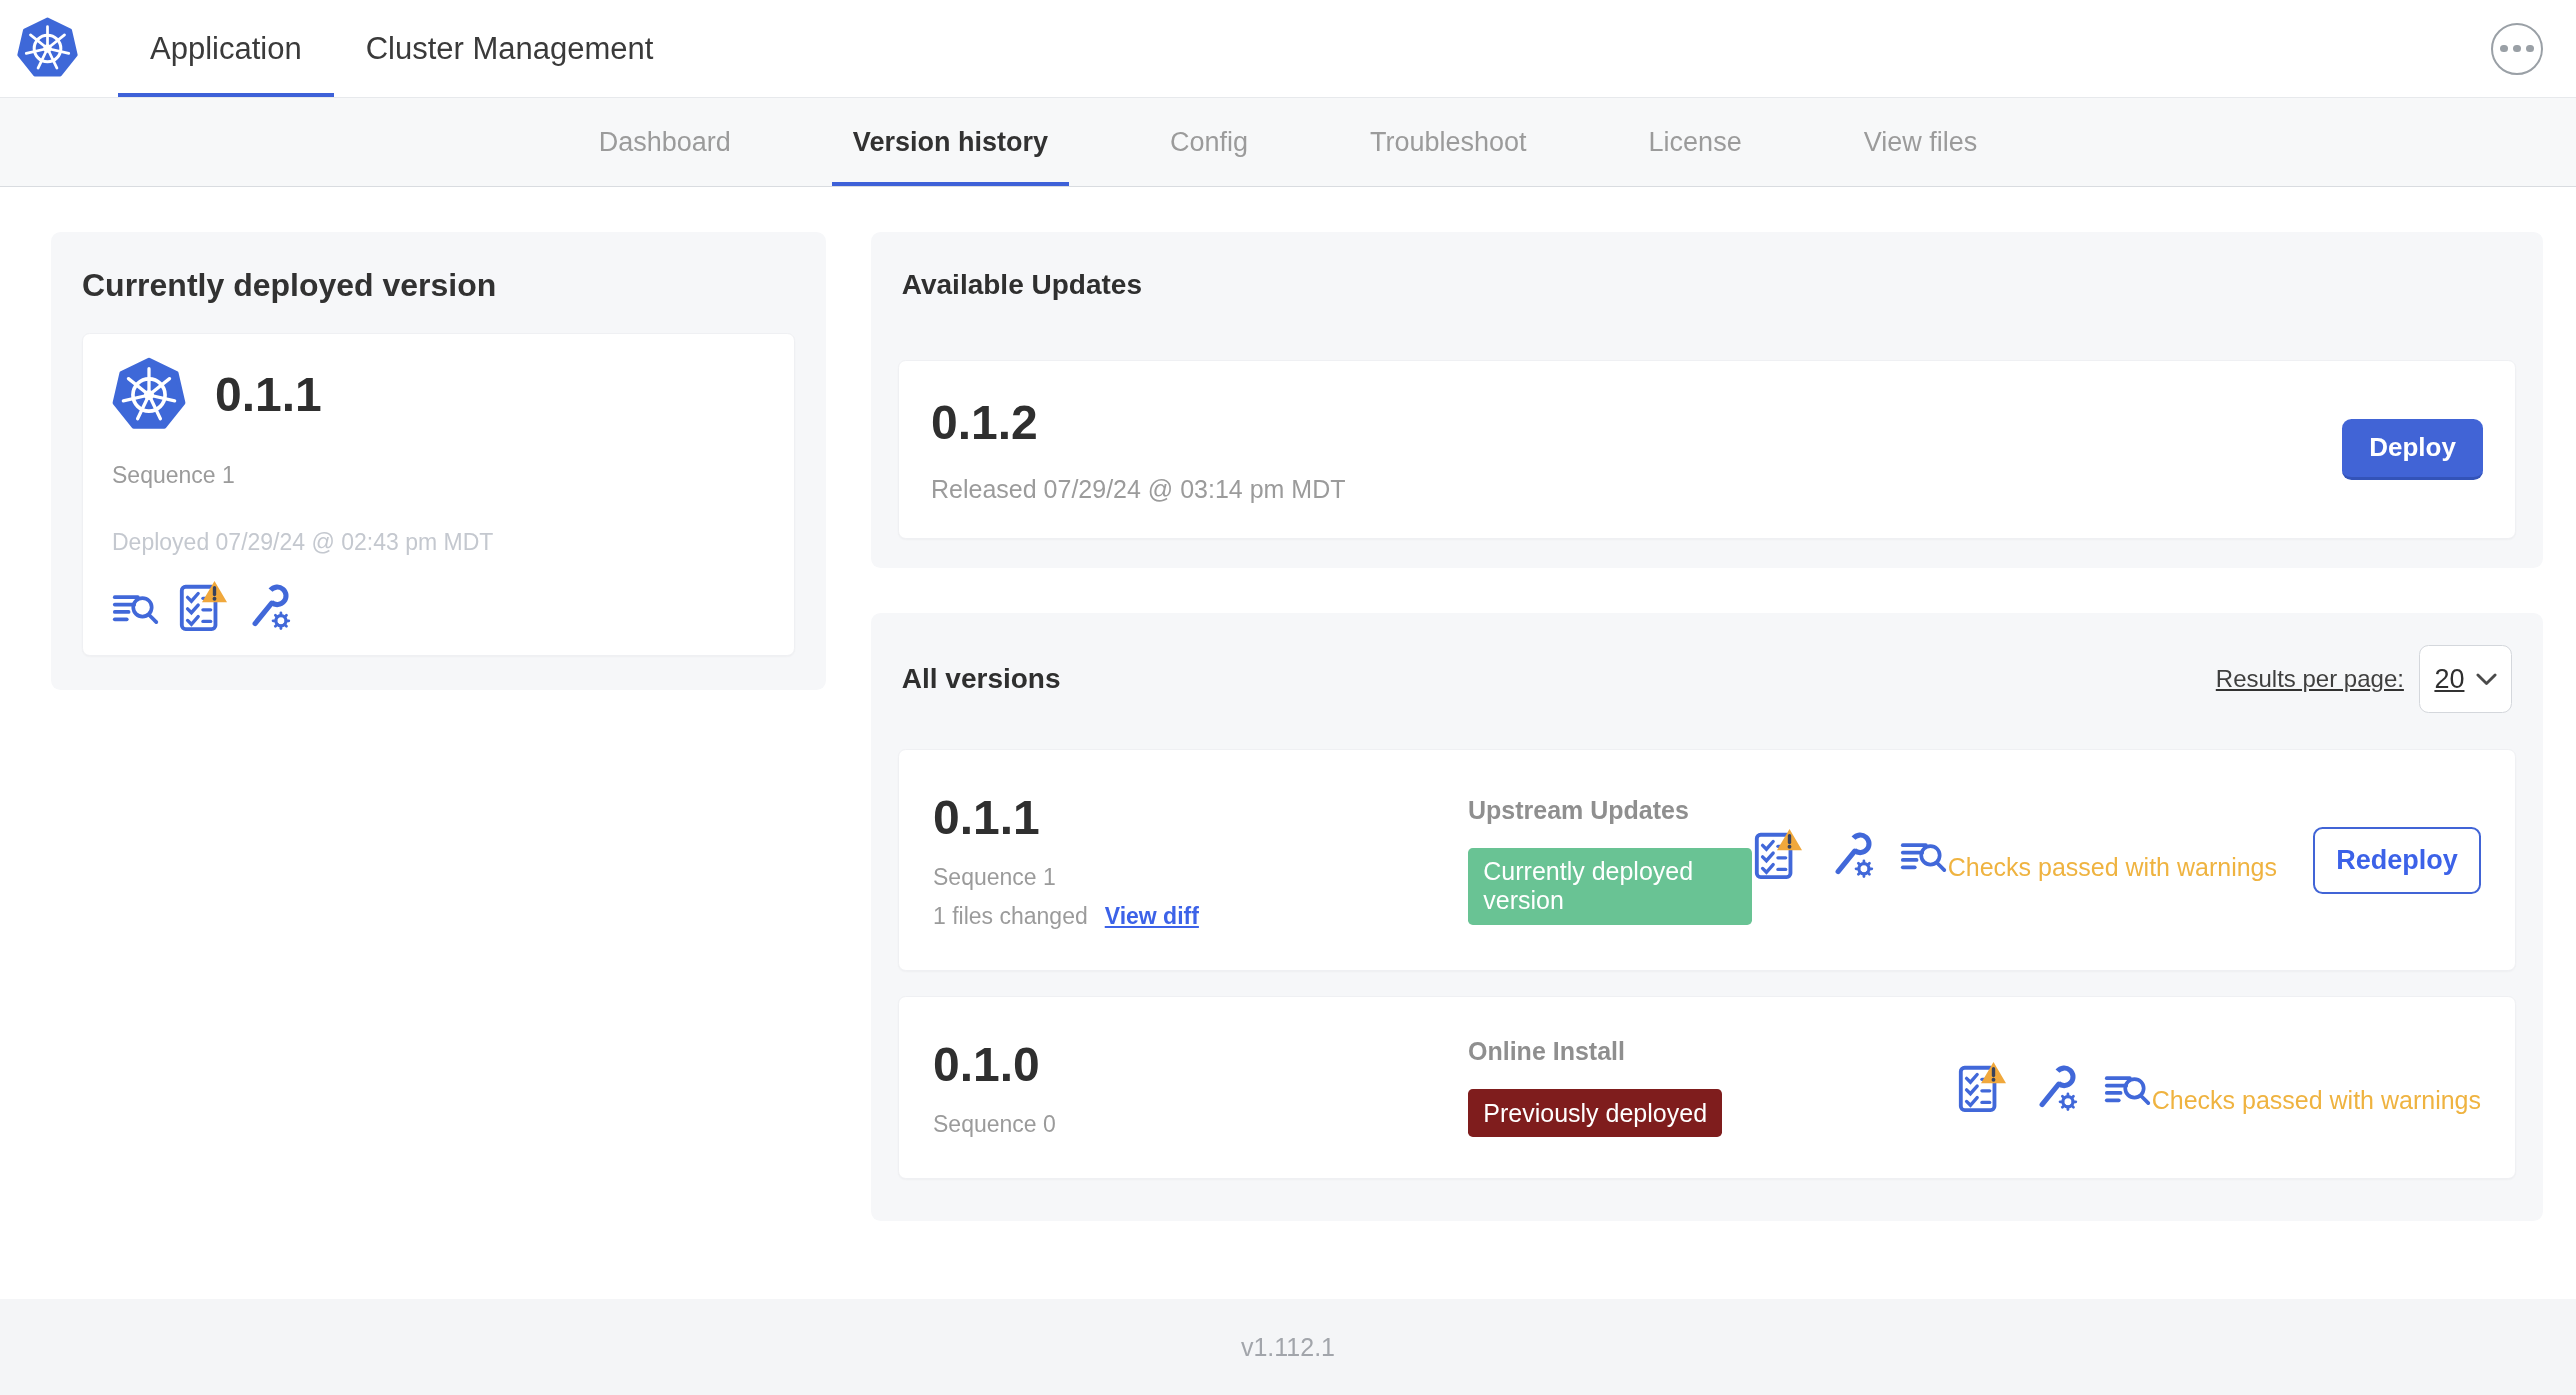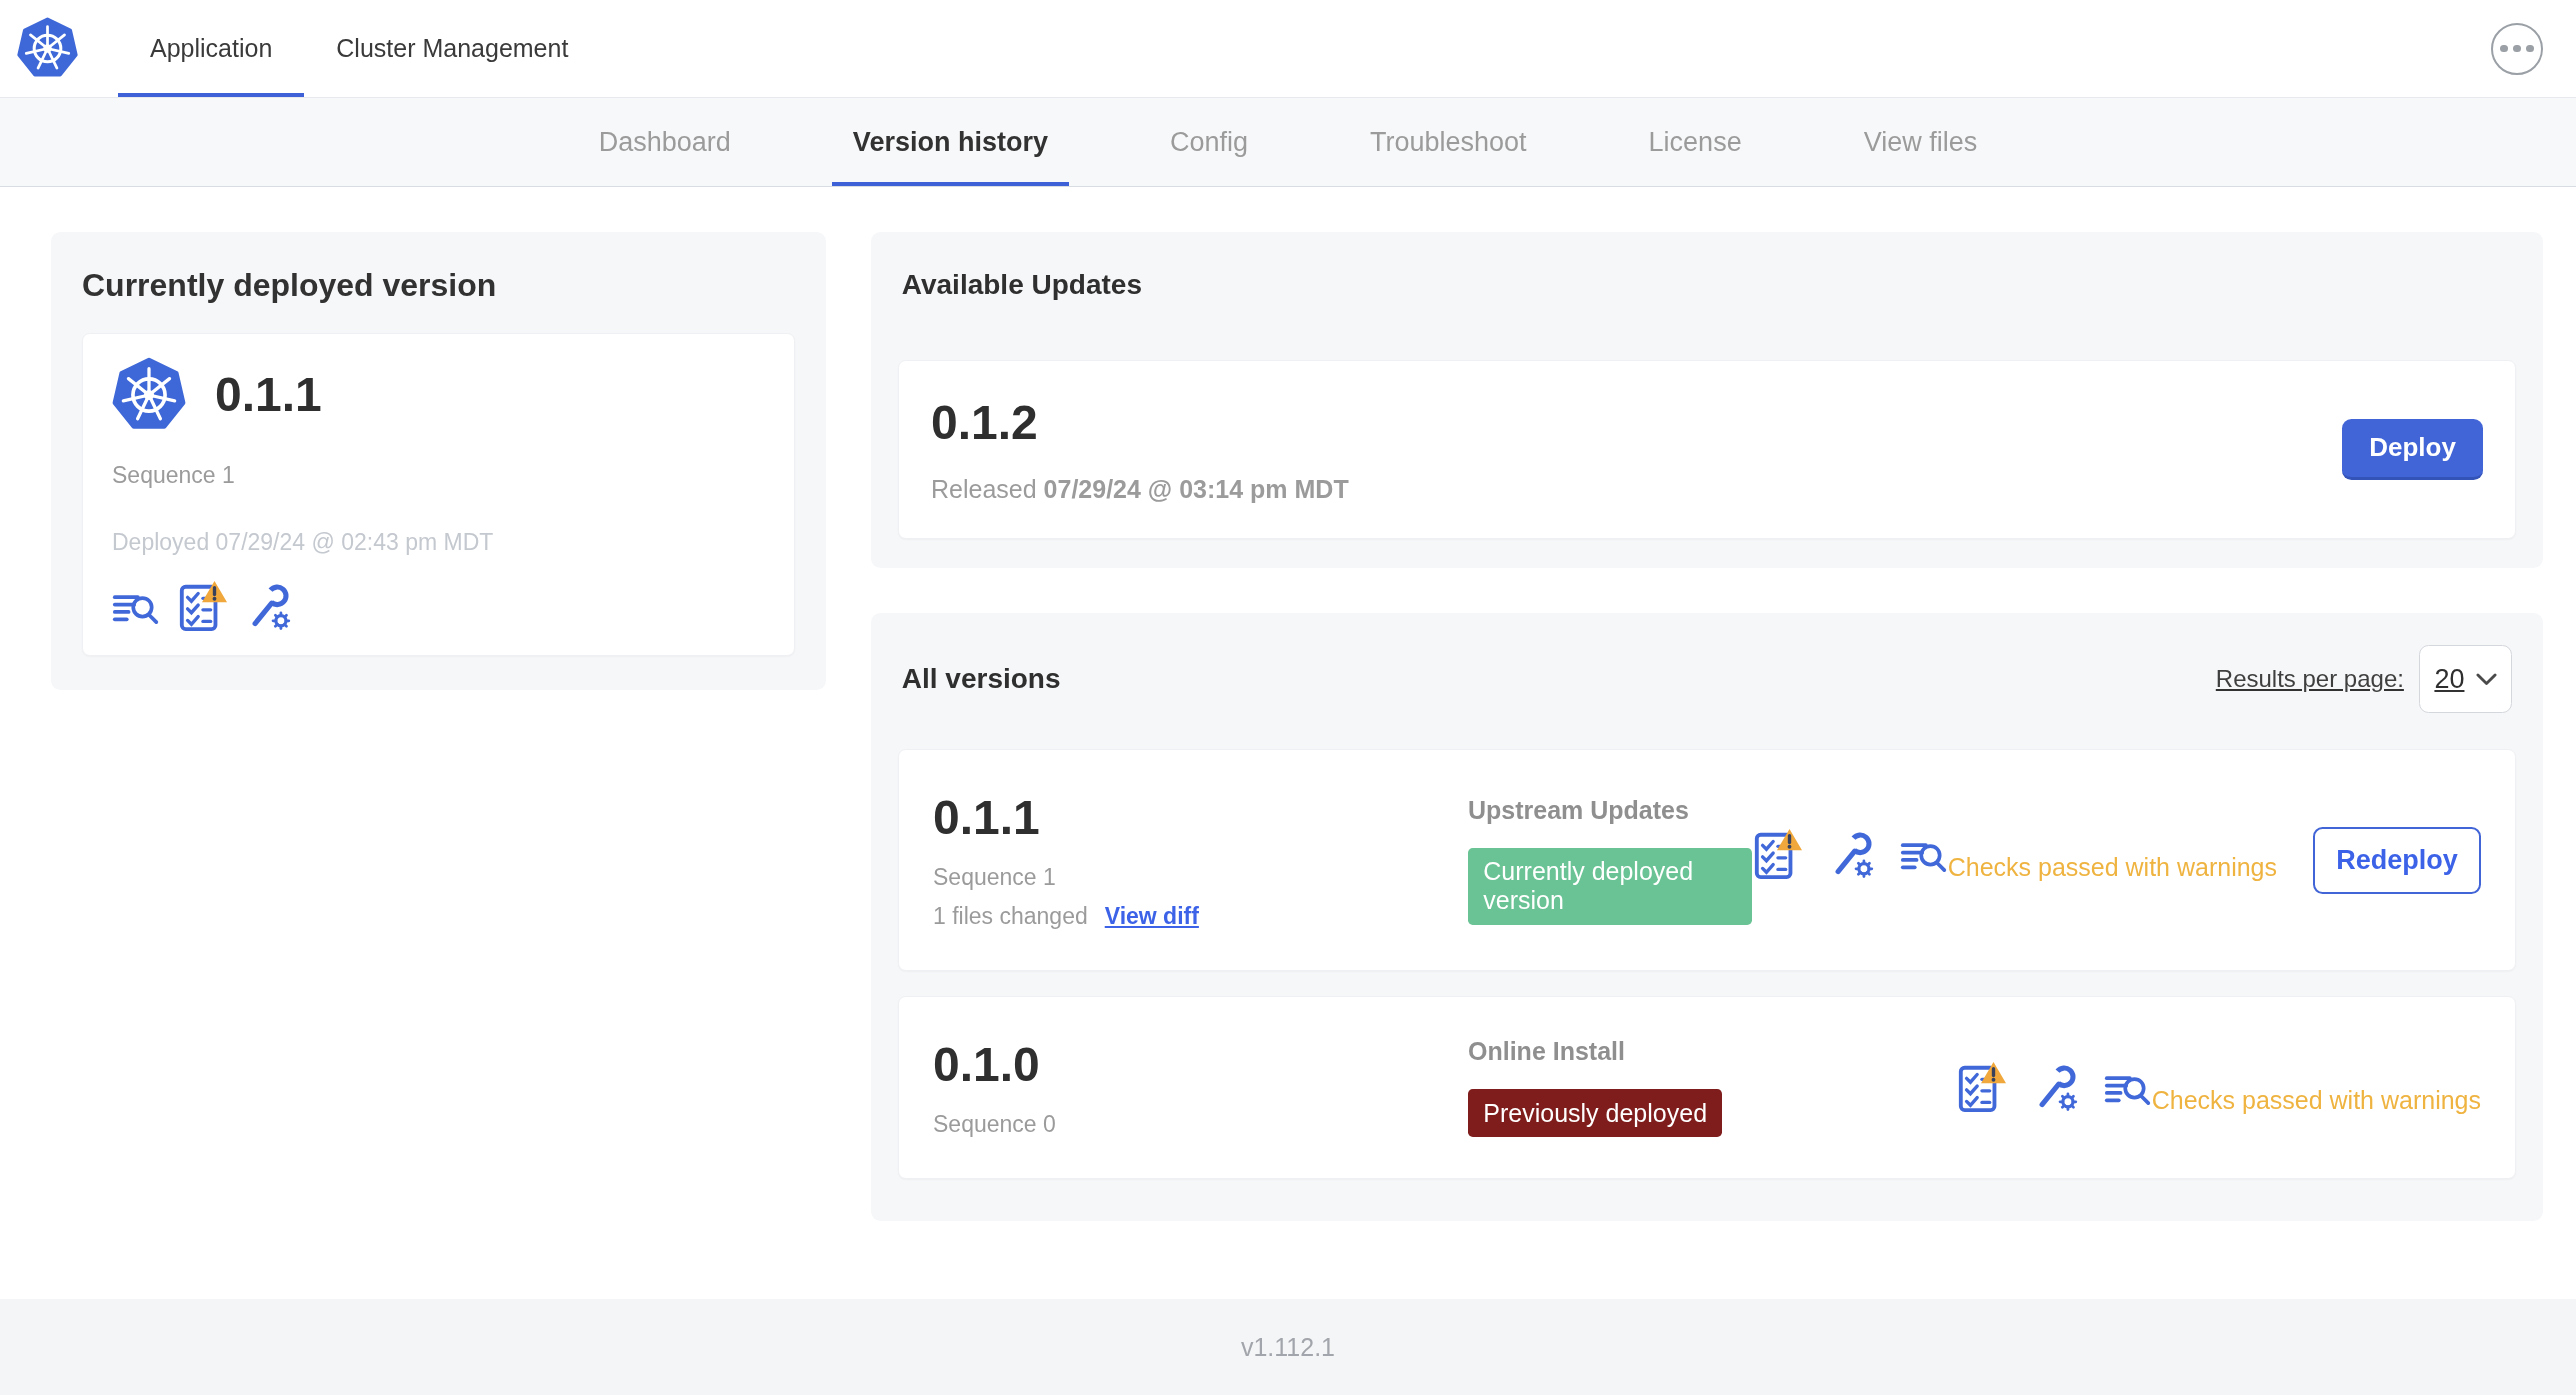--- a/index.html
+++ b/index.html
@@ -15,21 +15,21 @@
   .topbar {
     height:98px; flex:0 0 98px; background:#fff;
     border-bottom:1px solid #e7e9ec;
     display:flex; align-items:stretch; padding-left:17px;
   }
   .logo-wrap { display:flex; align-items:center; margin-right:40px; }
   .k8s-logo { width:61px; height:63px; display:block; }
   .k8s-logo.big { width:74px; height:76px; }
   .top-tabs { display:flex; align-items:stretch; }
   .top-tab {
-    display:flex; align-items:center; padding:0 32px; font-size:25px;
+    display:flex; align-items:center; padding:0 32px; font-size:31px;
     font-weight:500; color:#3a3a3a; cursor:pointer; border-bottom:4.8px solid transparent;
     border-top:4.8px solid transparent;
   }
   .top-tab.active { border-bottom-color:#3e61d8; }
   .topbar-spacer { flex:1; }
   .ellipsis-btn {
     align-self:center; margin-right:33px; width:52px; height:52px;
     border:2.9px solid #9aa0a6; border-radius:50%; background:#fff;
     display:flex; align-items:center; justify-content:center; gap:5.7px; cursor:pointer;
   }
@@ -68,21 +68,21 @@
   .icon-btn { background:none; border:none; padding:0; cursor:pointer; display:block; }
 
   
   .right-col { flex:1; }
   .updates-card { padding:29px 27px 29px; }
   .updates-card h3, .versions-card h3 { font-size:28px; font-weight:600; color:#2f2f2f; }
   .updates-card h3 { margin:7.6px 0 59px 3.8px; }
   .update-inner { padding:34px 32px; display:flex; align-items:center; }
   .update-info { flex:1; }
   .released-line { font-size:25px; color:#9b9b9b; margin-top:25px; }
-  .released-line b { font-weight:700; color:#9b9b9b; }
+  .released-line b { font-weight:400; color:#9b9b9b; }
   .deploy-btn {
     width:141px; height:61px; background:#4164d6; color:#fff; font-size:26px; font-weight:700;
     font-family:"Liberation Sans", sans-serif;
     border:none; border-bottom:3.8px solid #3353b8; border-radius:9.5px; cursor:pointer;
   }
 
   .versions-card { margin-top:45px; padding:27px 27px 42px; }
   .versions-head { display:flex; align-items:center; justify-content:space-between; margin:5.7px 3.8px 36px; }
   .rpp { display:flex; align-items:center;text-decoration:underline; }
   .rpp-label { font-size:24px; color:#3f3f3f; }

